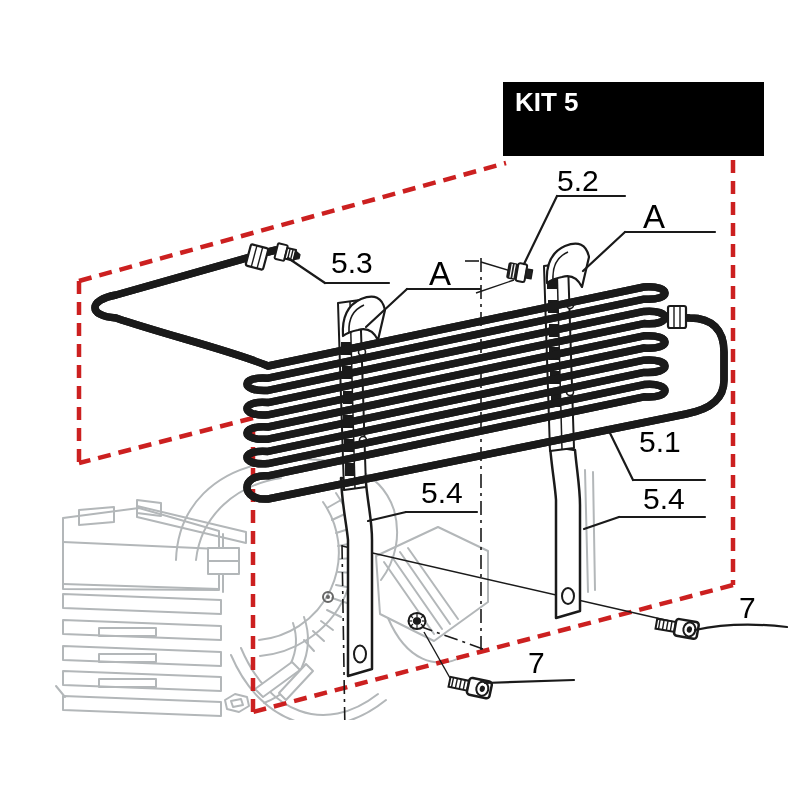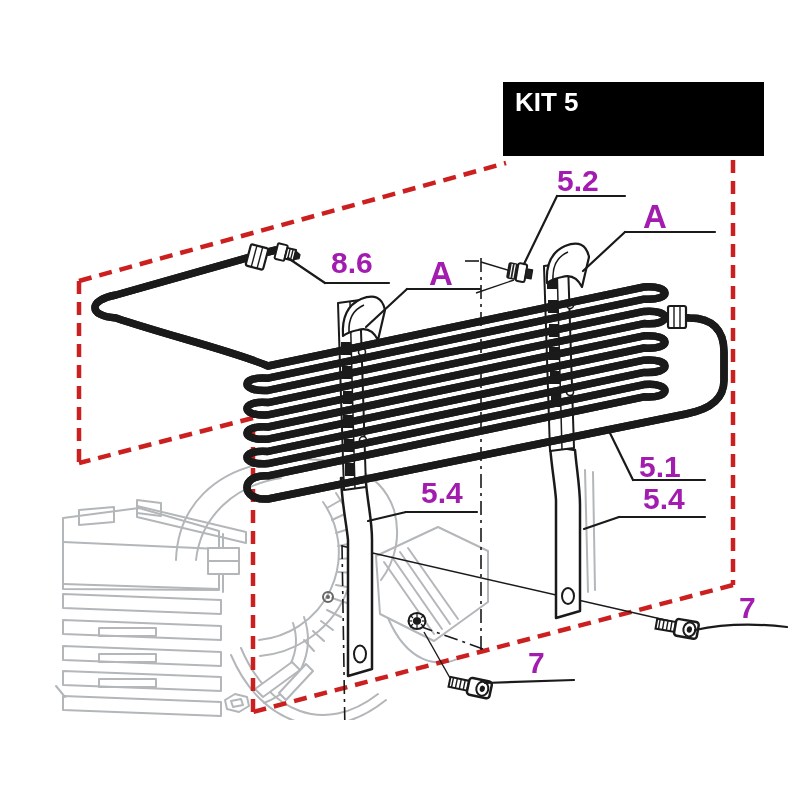--- a/index.html
+++ b/index.html
@@ -3,21 +3,21 @@
 <meta charset="utf-8">
 <style>
   html,body{margin:0;padding:0;background:#ffffff;}
   #stage{
     position:relative;width:800px;height:720px;background:#ffffff;overflow:hidden;
     font-family:"Liberation Sans","DejaVu Sans",sans-serif;
     margin-left:36px;
   }
   #art{position:absolute;left:0;top:0;}
   .callout{
-    position:absolute;color:#a21caf;font-weight:bold;font-size:30px;line-height:1;
+    position:absolute;color:#000000;font-weight:normal;font-size:30px;line-height:1;
     white-space:nowrap;letter-spacing:0;
   }
   .callout.big{font-size:33px;}
   #kit-box{
     position:absolute;left:467px;top:82px;width:261px;height:74px;background:#000000;
     color:#ffffff;font-weight:bold;font-size:26px;line-height:35px;
     padding:3px 0 0 12px;box-sizing:border-box;white-space:nowrap;
   }
 </style>
 </head>
@@ -269,22 +269,22 @@
     <path d="M659,630 Q700,621 751,627"></path>
     <line x1="449" y1="683" x2="538" y2="680"></line>
   </g>
 </svg>
 
 <div id="kit-box">
   <div>KIT 5</div>
 </div>
 
 <div class="callout" style="left:521px;top:166px;">5.2</div>
-<div class="callout" style="left:295px;top:248px;">8.6</div>
+<div class="callout" style="left:295px;top:248px;">5.3</div>
 <div class="callout big" style="left:393px;top:257px;">A</div>
 <div class="callout big" style="left:607px;top:200px;">A</div>
-<div class="callout" style="left:603px;top:452px;">5.1</div>
+<div class="callout" style="left:603px;top:427px;">5.1</div>
 <div class="callout" style="left:607px;top:484px;">5.4</div>
 <div class="callout" style="left:385px;top:478px;">5.4</div>
 <div class="callout" style="left:703px;top:593px;">7</div>
 <div class="callout" style="left:492px;top:648px;">7</div>
 
 </div>
 
 </body></html>

